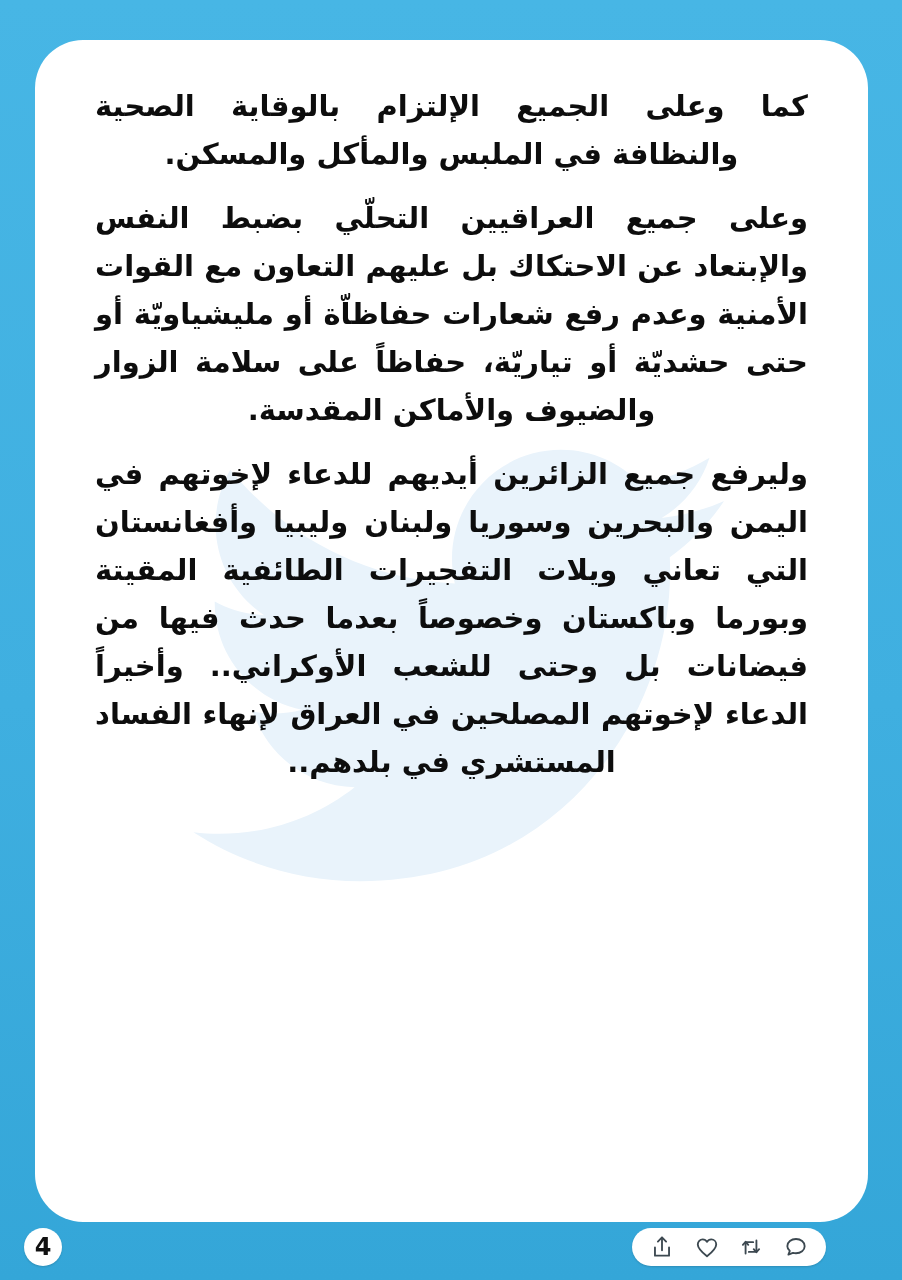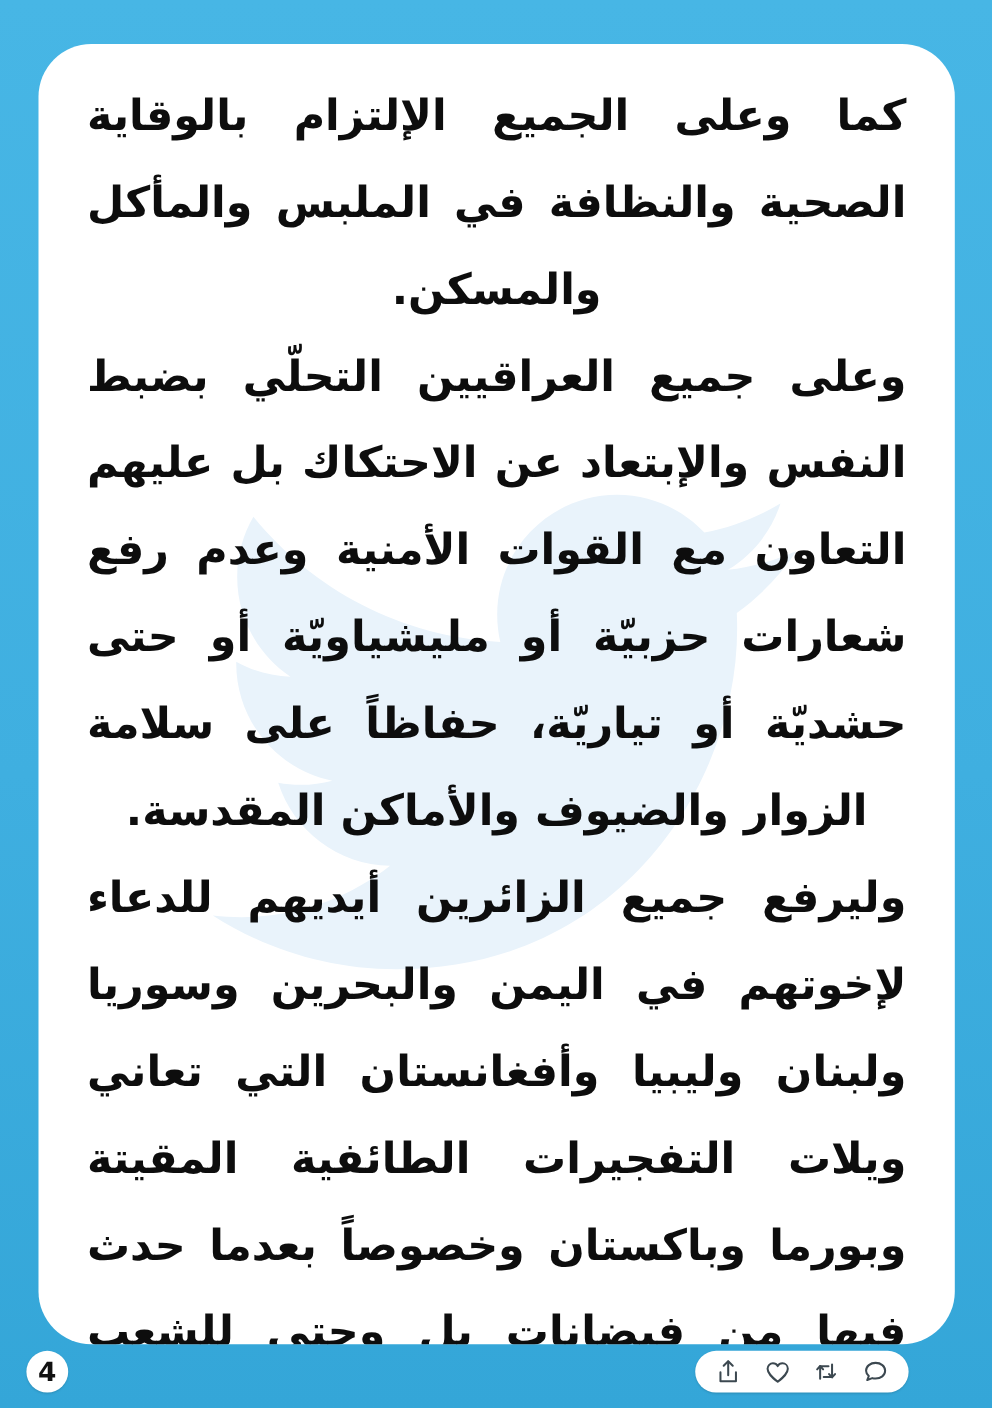--- a/index.html
+++ b/index.html
@@ -27,24 +27,24 @@
     pointer-events:none;
   }
   .content{
     position:relative;
     z-index:1;
     direction:rtl;
     padding:26px 44px 0 44px;
     color:#0d0d0d;
   }
   .content p{
-    margin:0;
-    font-size:39px;
+    margin:16px;
+    font-size:29px;
     font-weight:700;
-    line-height:79px;
+    line-height:48px;
     text-align:justify;
     text-align-last:center;
     letter-spacing:0;
   }
   .page-badge{
     position:absolute;
     left:24px;bottom:14px;
     width:38px;height:38px;
     border-radius:50%;
     background:#ffffff;
@@ -73,21 +73,21 @@
 <body>
 
 <div class="card">
 
   <svg class="watermark" viewBox="0 0 24 24" preserveAspectRatio="xMidYMid meet">
     <path fill="#e9f3fb" d="M23.643 4.937c-.835.37-1.732.62-2.675.733.962-.576 1.7-1.49 2.048-2.578-.9.534-1.897.922-2.958 1.13-.85-.904-2.06-1.47-3.4-1.47-2.572 0-4.658 2.086-4.658 4.66 0 .364.042.718.12 1.06-3.873-.195-7.304-2.05-9.602-4.868-.4.69-.63 1.49-.63 2.342 0 1.616.823 3.043 2.072 3.878-.764-.025-1.482-.234-2.11-.583v.06c0 2.257 1.605 4.14 3.737 4.568-.392.106-.803.162-1.227.162-.3 0-.593-.028-.877-.082.593 1.85 2.313 3.198 4.352 3.234-1.595 1.25-3.604 1.995-5.786 1.995-.376 0-.747-.022-1.112-.065 2.062 1.323 4.51 2.093 7.14 2.093 8.57 0 13.255-7.098 13.255-13.254 0-.2-.005-.402-.014-.602.91-.658 1.7-1.477 2.323-2.41z"></path>
   </svg>
 
   <div class="content">
     <p>كما وعلى الجميع الإلتزام بالوقاية الصحية والنظافة في الملبس والمأكل والمسكن.</p>
-    <p>وعلى جميع العراقيين التحلّي بضبط النفس والإبتعاد عن الاحتكاك بل عليهم التعاون مع القوات الأمنية وعدم رفع شعارات حزبيّة أو مليشياويّة أو حتى حشديّة أو تياريّة، حفاظاً على سلامة الزوار والضيوف والأماكن المقدسة.</p>
+    <p>وعلى جميع العراقيين التحلّي بضبط النفس والإبتعاد عن الاحتكاك بل عليهم التعاون مع القوات الأمنية وعدم رفع شعارات حفاظاّة أو مليشياويّة أو حتى حشديّة أو تياريّة، حفاظاً على سلامة الزوار والضيوف والأماكن المقدسة.</p>
     <p>وليرفع جميع الزائرين أيديهم للدعاء لإخوتهم في اليمن والبحرين وسوريا ولبنان وليبيا وأفغانستان التي تعاني ويلات التفجيرات الطائفية المقيتة وبورما وباكستان وخصوصاً بعدما حدث فيها من فيضانات بل وحتى للشعب الأوكراني.. وأخيراً الدعاء لإخوتهم المصلحين في العراق لإنهاء الفساد المستشري في بلدهم..</p>
 
   </div>
 </div>
 
 <div class="page-badge">4</div>
 
 <div class="actions-pill">
 
   <button class="action-btn" aria-label="share">

